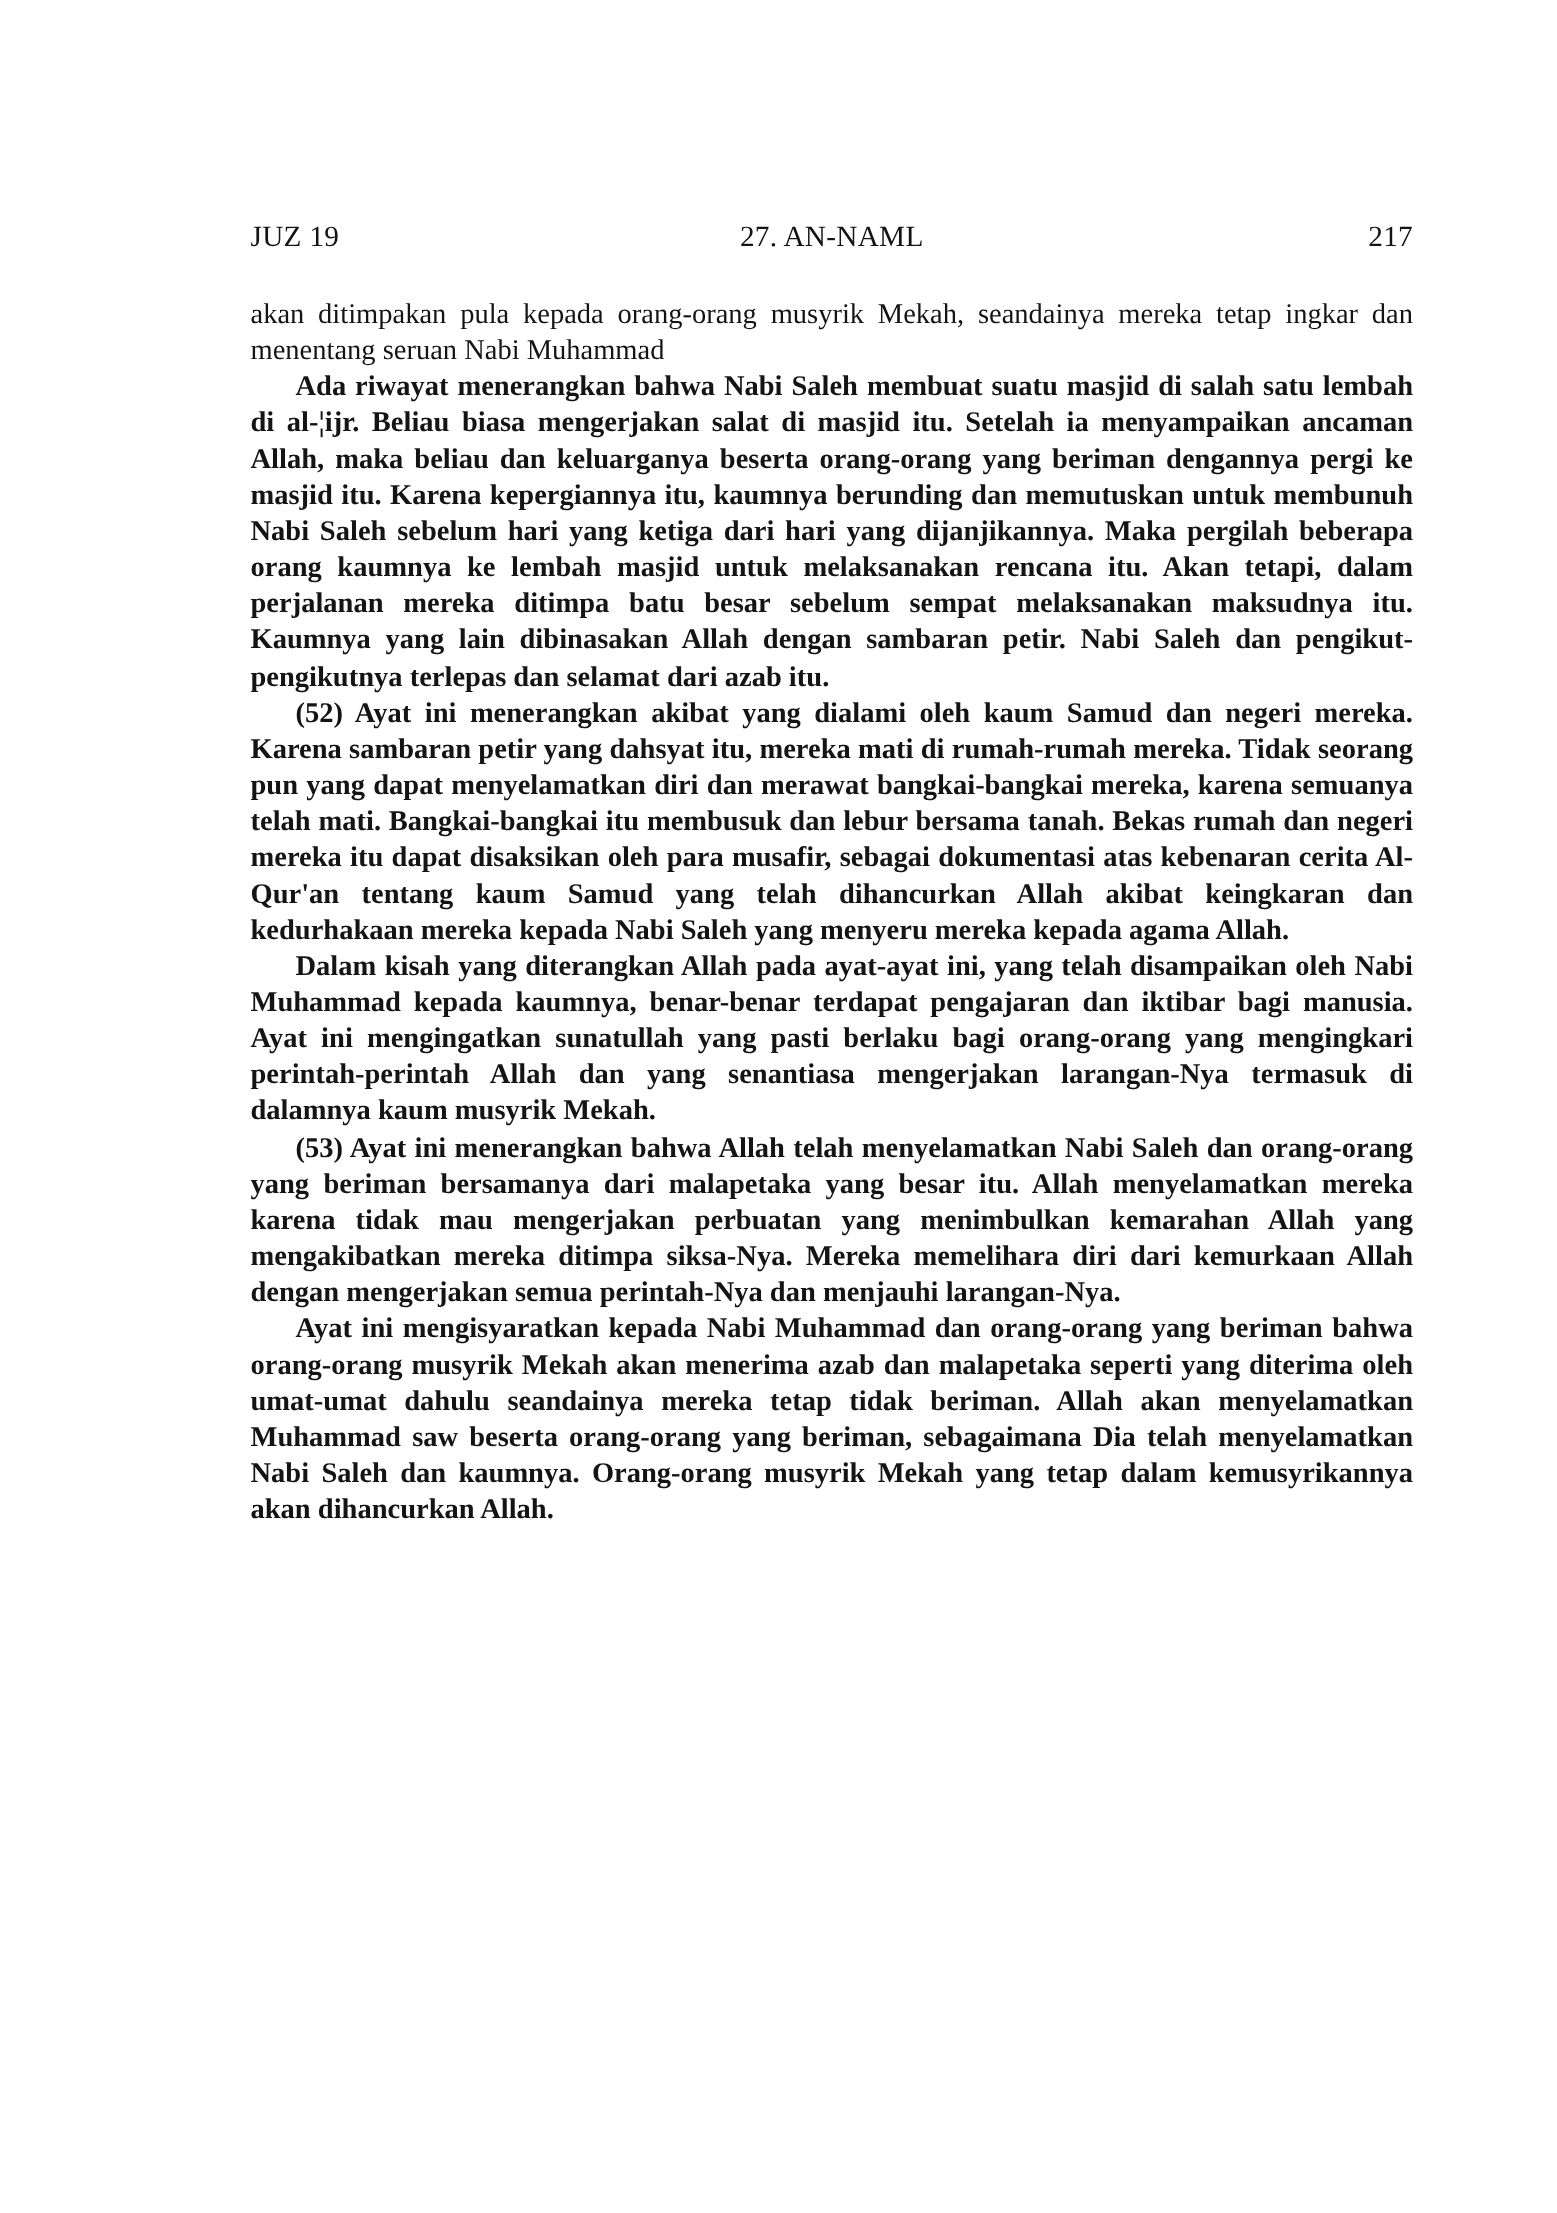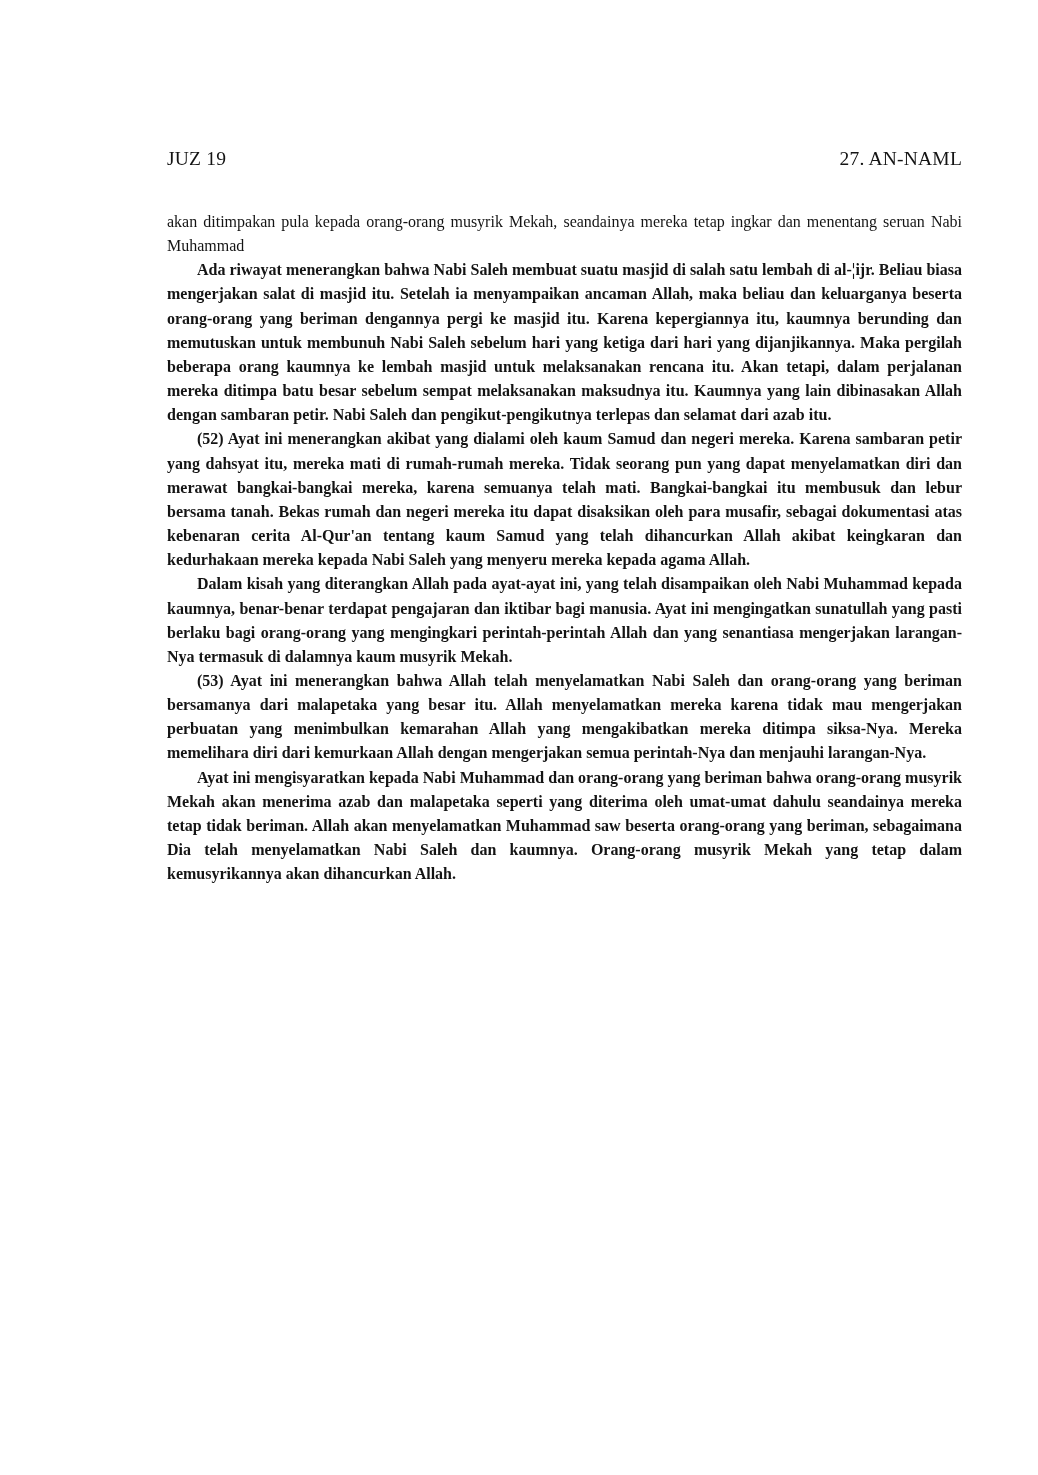--- a/index.html
+++ b/index.html
@@ -6,21 +6,21 @@
     margin: 0;
     padding: 0;
     background: #ffffff;
   }
   .page {
     position: relative;
     width: 1038px;
     height: 1475px;
     background: #ffffff;
     box-sizing: border-box;
-    padding: 148px 76px 0 167px;
+    padding: 148px 96px 0 167px;
     font-family: "Liberation Serif", serif;
     color: #141414;
     overflow: hidden;
   }
   .page-header {
     display: flex;
     align-items: baseline;
     font-size: 19.5px;
     line-height: 22px;
     letter-spacing: 0.2px;
@@ -31,22 +31,22 @@
   }
   .page-header .hdr-center {
     flex: 0 0 auto;
     text-align: left;
   }
   .page-header .hdr-right {
     flex: 1 1 0;
     text-align: right;
   }
   .page-body {
-    margin-top: 40px;
-    font-size: 16px;
+    margin-top: 28px;
+    font-size: 19px;
     line-height: 24.15px;
     text-align: justify;
     text-justify: inter-word;
   }
   .para {
     margin: 0;
     padding: 0;
   }
   .para.indent {
     text-indent: 30px;
@@ -54,20 +54,21 @@
   }
 </style>
 </head>
 <body>
 
 <div class="page">
 
   <div class="page-header">
     <span class="hdr-left">JUZ 19</span>
     <span class="hdr-center">27. AN-NAML</span>
+    <span class="hdr-right">217</span>
   </div>
 
   <div class="page-body">
     <p class="para">akan ditimpakan pula kepada orang-orang musyrik Mekah, seandainya mereka tetap ingkar dan menentang seruan Nabi Muhammad</p>
     <p class="para indent">Ada riwayat menerangkan bahwa Nabi Saleh membuat suatu masjid di salah satu lembah di al-¦ijr. Beliau biasa mengerjakan salat di masjid itu. Setelah ia menyampaikan ancaman Allah, maka beliau dan keluarganya beserta orang-orang yang beriman dengannya pergi ke masjid itu. Karena kepergiannya itu, kaumnya berunding dan memutuskan untuk membunuh Nabi Saleh sebelum hari yang ketiga dari hari yang dijanjikannya. Maka pergilah beberapa orang kaumnya ke lembah masjid untuk melaksanakan rencana itu. Akan tetapi, dalam perjalanan mereka ditimpa batu besar sebelum sempat melaksanakan maksudnya itu. Kaumnya yang lain dibinasakan Allah dengan sambaran petir. Nabi Saleh dan pengikut-pengikutnya terlepas dan selamat dari azab itu.</p>
     <p class="para indent">(52) Ayat ini menerangkan akibat yang dialami oleh kaum Samud dan negeri mereka. Karena sambaran petir yang dahsyat itu, mereka mati di rumah-rumah mereka. Tidak seorang pun yang dapat menyelamatkan diri dan merawat bangkai-bangkai mereka, karena semuanya telah mati. Bangkai-bangkai itu membusuk dan lebur bersama tanah. Bekas rumah dan negeri mereka itu dapat disaksikan oleh para musafir, sebagai dokumentasi atas kebenaran cerita Al-Qur'an tentang kaum Samud yang telah dihancurkan Allah akibat keingkaran dan kedurhakaan mereka kepada Nabi Saleh yang menyeru mereka kepada agama Allah.</p>
     <p class="para indent">Dalam kisah yang diterangkan Allah pada ayat-ayat ini, yang telah disampaikan oleh Nabi Muhammad kepada kaumnya, benar-benar terdapat pengajaran dan iktibar bagi manusia. Ayat ini mengingatkan sunatullah yang pasti berlaku bagi orang-orang yang mengingkari perintah-perintah Allah dan yang senantiasa mengerjakan larangan-Nya termasuk di dalamnya kaum musyrik Mekah.</p>
     <p class="para indent">(53) Ayat ini menerangkan bahwa Allah telah menyelamatkan Nabi Saleh dan orang-orang yang beriman bersamanya dari malapetaka yang besar itu. Allah menyelamatkan mereka karena tidak mau mengerjakan perbuatan yang menimbulkan kemarahan Allah yang mengakibatkan mereka ditimpa siksa-Nya. Mereka memelihara diri dari kemurkaan Allah dengan mengerjakan semua perintah-Nya dan menjauhi larangan-Nya.</p>
     <p class="para indent">Ayat ini mengisyaratkan kepada Nabi Muhammad dan orang-orang yang beriman bahwa orang-orang musyrik Mekah akan menerima azab dan malapetaka seperti yang diterima oleh umat-umat dahulu seandainya mereka tetap tidak beriman. Allah akan menyelamatkan Muhammad saw beserta orang-orang yang beriman, sebagaimana Dia telah menyelamatkan Nabi Saleh dan kaumnya. Orang-orang musyrik Mekah yang tetap dalam kemusyrikannya akan dihancurkan Allah.</p>
   </div>

